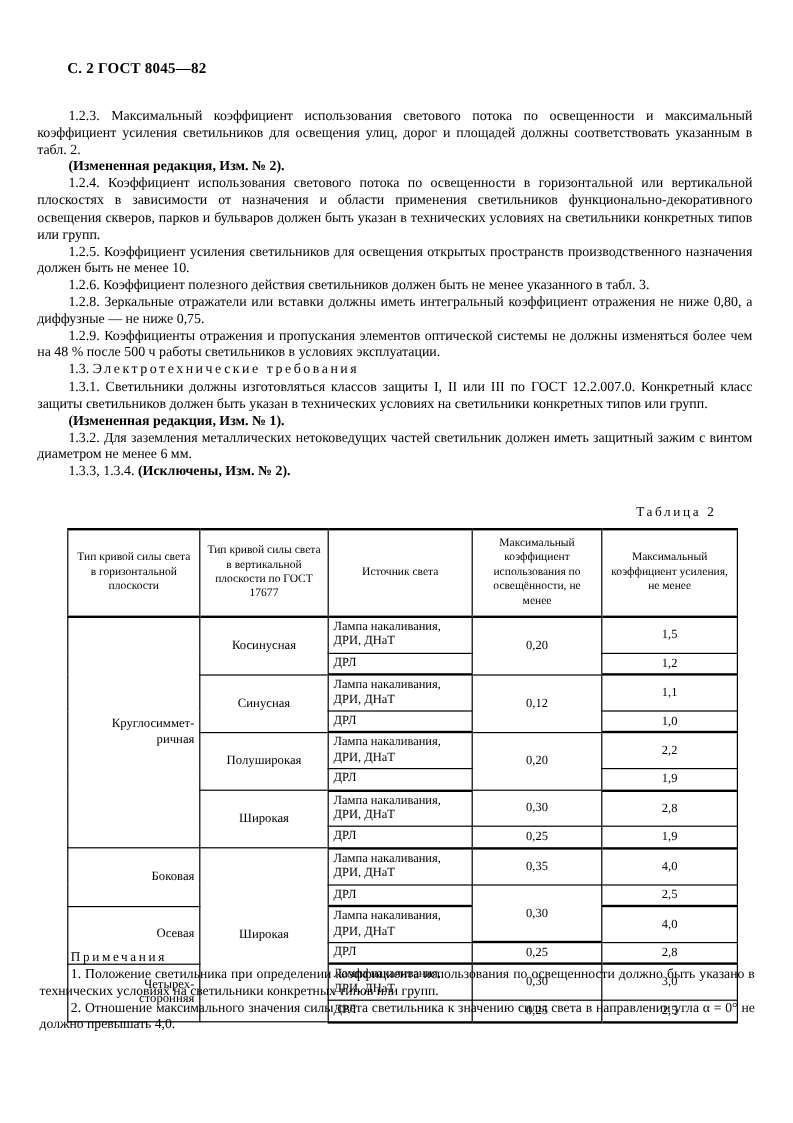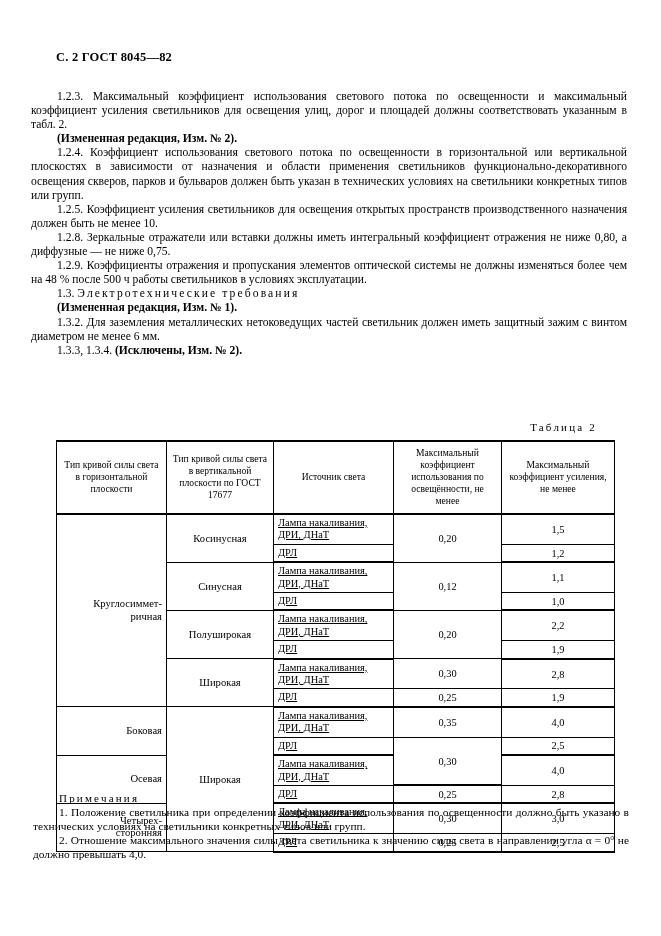--- a/index.html
+++ b/index.html
@@ -93,21 +93,21 @@
     padding: 5px 4px 6px 4px;
     border-top: 2px solid #000;
     border-bottom: 2px solid #000;
     height: 56px;
   }
   .col1 { width: 110px; }
   .col2 { width: 107px; }
   .col3 { width: 120px; }
   .col4 { width: 108px; }
   .col5 { width: 113px; }
-  td.src { text-align: left; padding-left: 6px; line-height: 12.4px; font-size: 10.4px; text-decoration: underline; }
+  td.src { text-align: left; padding-left: 6px; line-height: 12.4px; font-size: 10.4px; }
   td.num { text-align: center; font-size: 10.4px; }
   td.cat { text-align: right; font-size: 10.6px; line-height: 12.5px; }
   td.type { text-align: center; font-size: 10.6px; }
 
   tr.grp-end > td { border-bottom: 2px solid #000; }
   table.gost tr:last-child > td { border-bottom: 2px solid #000; }
 
   
   .notes {
     position: absolute;
@@ -134,23 +134,25 @@
 
 <div class="page">
 
   <div class="page-header">С. 2 ГОСТ 8045—82</div>
 
   <div class="body-text">
       <p>1.2.3. Максимальный коэффициент использования светового потока по освещенности и максимальный коэффициент усиления светильников для освещения улиц, дорог и площадей должны соответствовать указанным в табл. 2.</p>
       <p class="bold">(Измененная редакция, Изм. № 2).</p>
       <p>1.2.4. Коэффициент использования светового потока по освещенности в горизонтальной или вертикальной плоскостях в зависимости от назначения и области применения светильников функционально-декоративного освещения скверов, парков и бульваров должен быть указан в технических условиях на светильники конкретных типов или групп.</p>
       <p>1.2.5. Коэффициент усиления светильников для освещения открытых пространств производственного назначения должен быть не менее 10.</p>
+      <p>1.2.6. Коэффициент полезного действия светильников должен быть не менее указанного в табл. 3.</p>
       <p>1.2.8. Зеркальные отражатели или вставки должны иметь интегральный коэффициент отражения не ниже 0,80, а диффузные — не ниже 0,75.</p>
       <p>1.2.9. Коэффициенты отражения и пропускания элементов оптической системы не должны изменяться более чем на 48 % после 500 ч работы светильников в условиях эксплуатации.</p>
       <p style="text-align: left;"><span>1.3. </span><span class="spaced">Электротехнические требования</span></p>
+      <p>1.3.1. Светильники должны изготовляться классов защиты I, II или III по ГОСТ 12.2.007.0. Конкретный класс защиты светильников должен быть указан в технических условиях на светильники конкретных типов или групп.</p>
       <p class="bold">(Измененная редакция, Изм. № 1).</p>
       <p>1.3.2. Для заземления металлических нетоковедущих частей светильник должен иметь защитный зажим с винтом диаметром не менее 6 мм.</p>
       <p style="text-align: left;"><span>1.3.3, 1.3.4. </span><strong>(Исключены, Изм. № 2).</strong></p>
     </div>
 
   <div class="table-caption">Таблица 2</div>
 
   <div class="tbl-wrap">
     <table class="gost">
       <colgroup>

